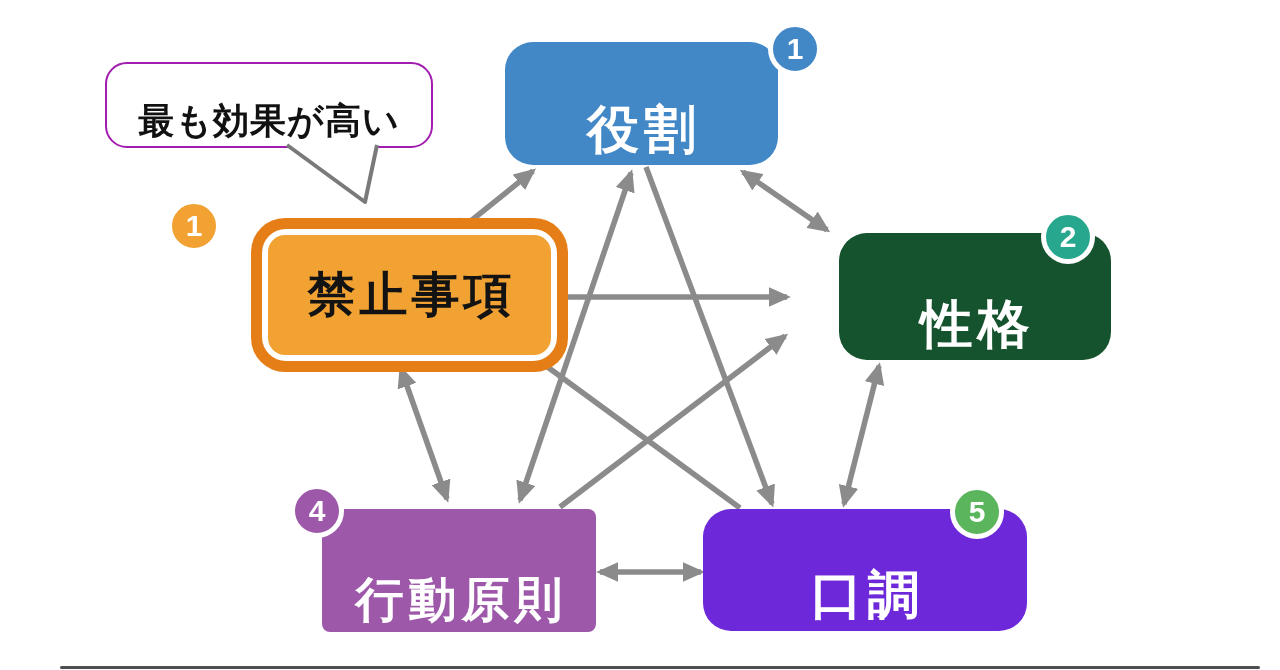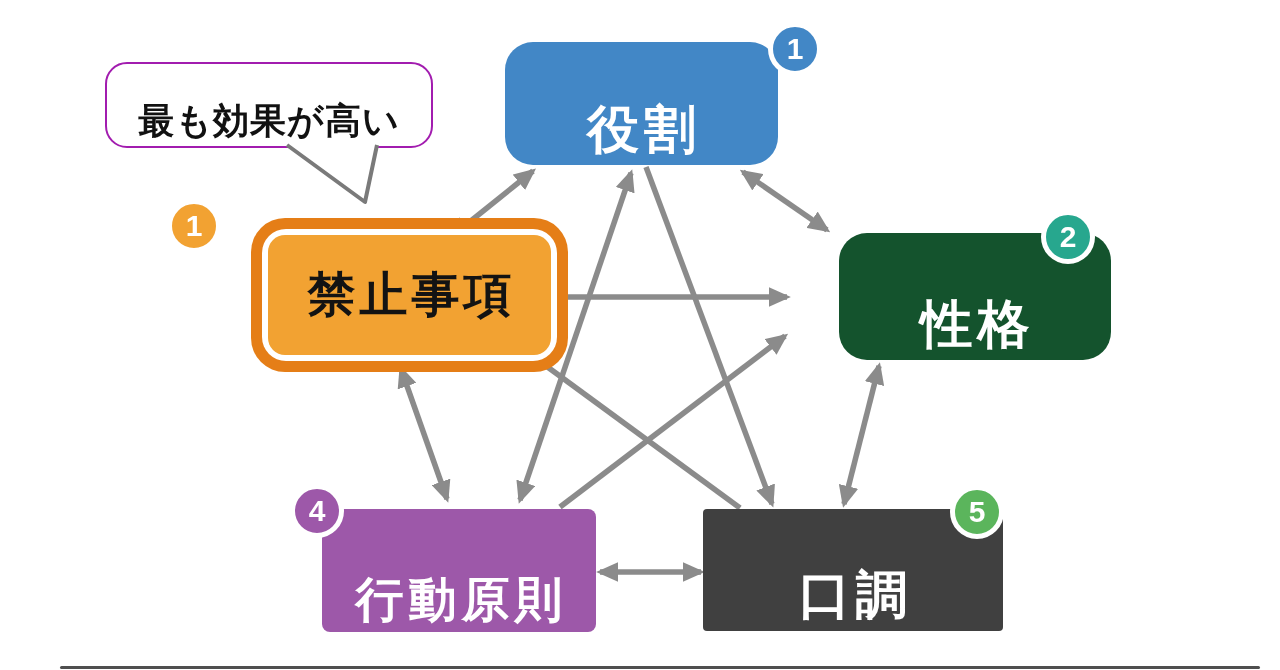--- a/index.html
+++ b/index.html
@@ -8,21 +8,21 @@
     font-family:"Liberation Sans","DejaVu Sans",sans-serif;
   }
   #edges{position:absolute;left:0;top:0;width:1280px;height:670px;z-index:1;}
   .node{
     position:absolute;z-index:2;display:flex;align-items:flex-end;justify-content:center;
     color:#fff;font-weight:bold;font-size:52px;letter-spacing:5px;text-indent:5px;
   }
   .node-role{left:505px;top:42px;width:273px;height:123px;background:#4287c6;border-radius:28px;}
   .node-personality{left:791px;top:233px;width:272px;height:127px;background:#14532d;border-radius:28px;margin-left:48px;}
   .node-principles{left:322px;top:509px;width:274px;height:123px;background:#9d58a9;border-radius:8px;font-size:48px;}
-  .node-tone{left:703px;top:509px;width:300px;height:122px;background:#404040;border-radius:4px;}
+  .node-tone{left:703px;top:509px;width:324px;height:122px;background:#6d28d9;border-radius:28px;}
   .node-prohibitions-outer{
     position:absolute;left:203px;top:218px;width:317px;height:154px;z-index:2;
     background:#e57e17;border-radius:34px;padding:11px;box-sizing:border-box;margin-left:48px;
   }
   .node-prohibitions-gap{background:#ffffff;border-radius:24px;padding:6px;box-sizing:border-box;width:100%;height:100%;}
   .node-prohibitions-inner{
     background:#f2a232;border-radius:17px;width:100%;height:100%;
     display:flex;align-items:center;justify-content:center;
     color:#131313;font-weight:bold;font-size:48px;letter-spacing:4px;text-indent:4px;
   }

